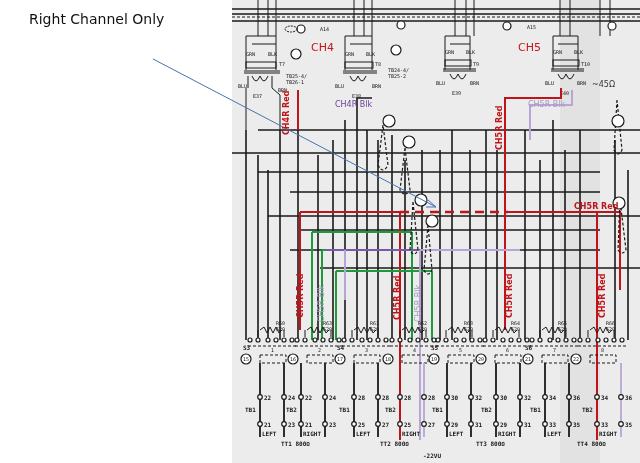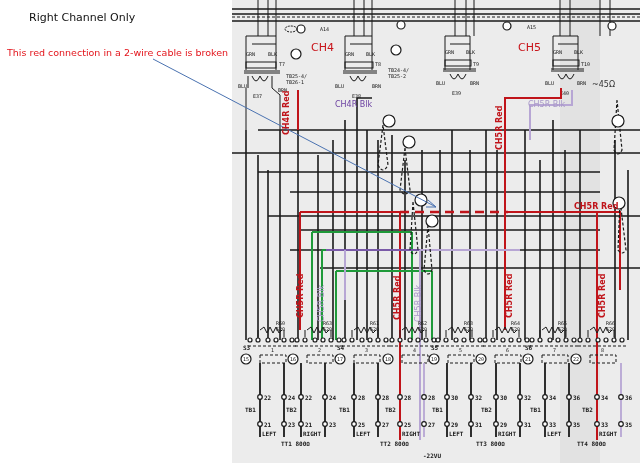--- a/index.html
+++ b/index.html
@@ -1,17 +1,17 @@
 <!DOCTYPE html>
 <html><head>
 <meta charset="utf-8">
 <style>
   html, body { margin: 0; padding: 0; background: #ffffff; }
   body { width: 640px; height: 463px; position: relative; overflow: hidden; font-family: "Liberation Sans", sans-serif; }
-  .title { position: absolute; left: 29px; top: 11px; font-size: 11px; color: #111; font-family: "DejaVu Sans", sans-serif; }
+  .title { position: absolute; left: 29px; top: 11px; font-size: 14px; color: #111; font-family: "DejaVu Sans", sans-serif; }
   .note { position: absolute; left: 7px; top: 46px; font-size: 9.5px; line-height: 13px; color: #e3141b; font-family: "DejaVu Sans", sans-serif; }
   .note div { white-space: nowrap; }
   svg#schematic { position: absolute; left: 0; top: 0; }
   .sch-bg { fill: #ececec; }
   .w { stroke: #1a1a1a; stroke-width: 1.6; fill: none; }
   .wt { stroke: #1a1a1a; stroke-width: 1; fill: none; }
   .dash { stroke: #1a1a1a; stroke-width: 1.2; fill: none; stroke-dasharray: 3 2; }
   .red { stroke: #c0141a; stroke-width: 2; fill: none; }
   .redd { stroke: #c0141a; stroke-width: 2.6; fill: none; stroke-dasharray: 9 6; }
   .grn { stroke: #1f9a3a; stroke-width: 2; fill: none; }
@@ -26,21 +26,20 @@
   .ch { font-family: "DejaVu Sans", sans-serif; font-size: 11px; fill: #c8141a; }
   .ohm { font-family: "DejaVu Sans", sans-serif; font-size: 8px; fill: #333; }
   .circ { fill: #fff; stroke: #1a1a1a; stroke-width: 1.2; }
   .term { fill: #fff; stroke: #1a1a1a; stroke-width: 1.2; }
 </style>
 </head>
 <body>
 
 <div class="title">Right Channel Only</div>
 <div class="note">
-  <div>This red connection in a 2-wire cable is broken</div>
 </div>
 
 <svg id="schematic" width="640" height="463" viewBox="0 0 640 463">
 
   <rect class="sch-bg" x="232" y="0" width="408" height="463"></rect>
   <rect x="560" y="0" width="40" height="463" fill="#dcdcdc" opacity="0.6"></rect>
 
   <g>
     <line class="w" x1="232" y1="9" x2="640" y2="9"></line>
     <line class="w" x1="232" y1="14" x2="640" y2="14"></line>

